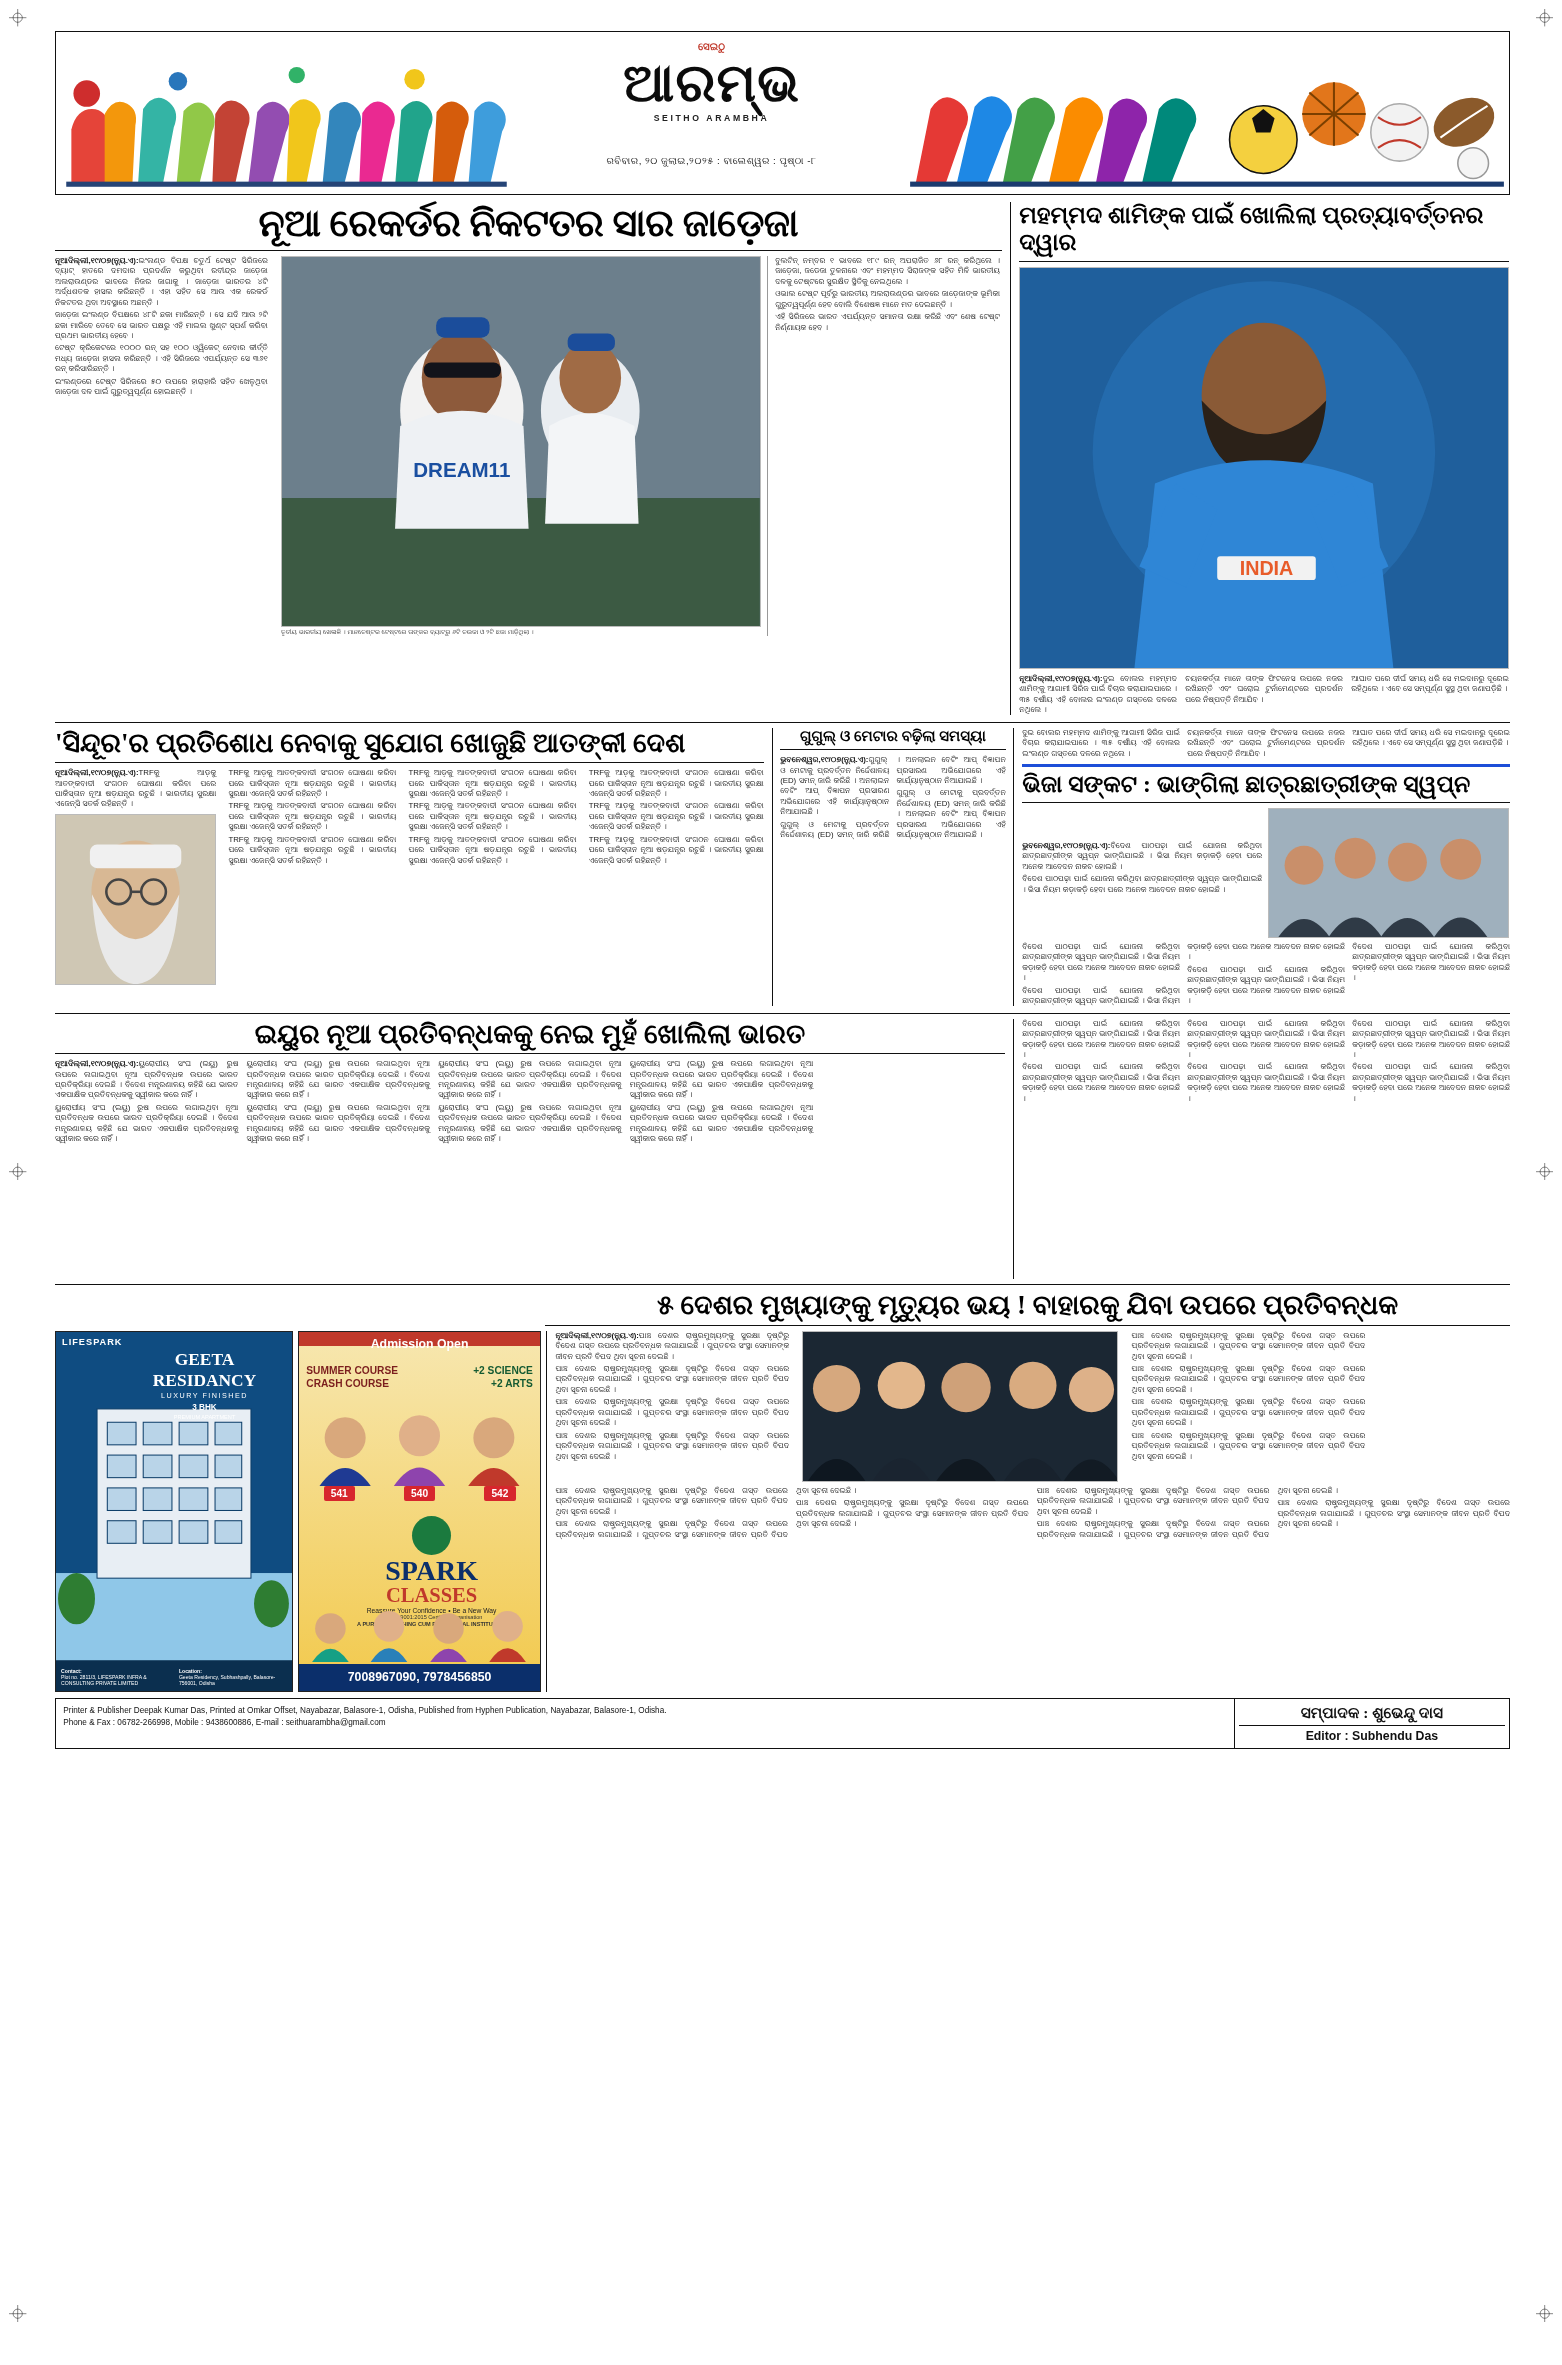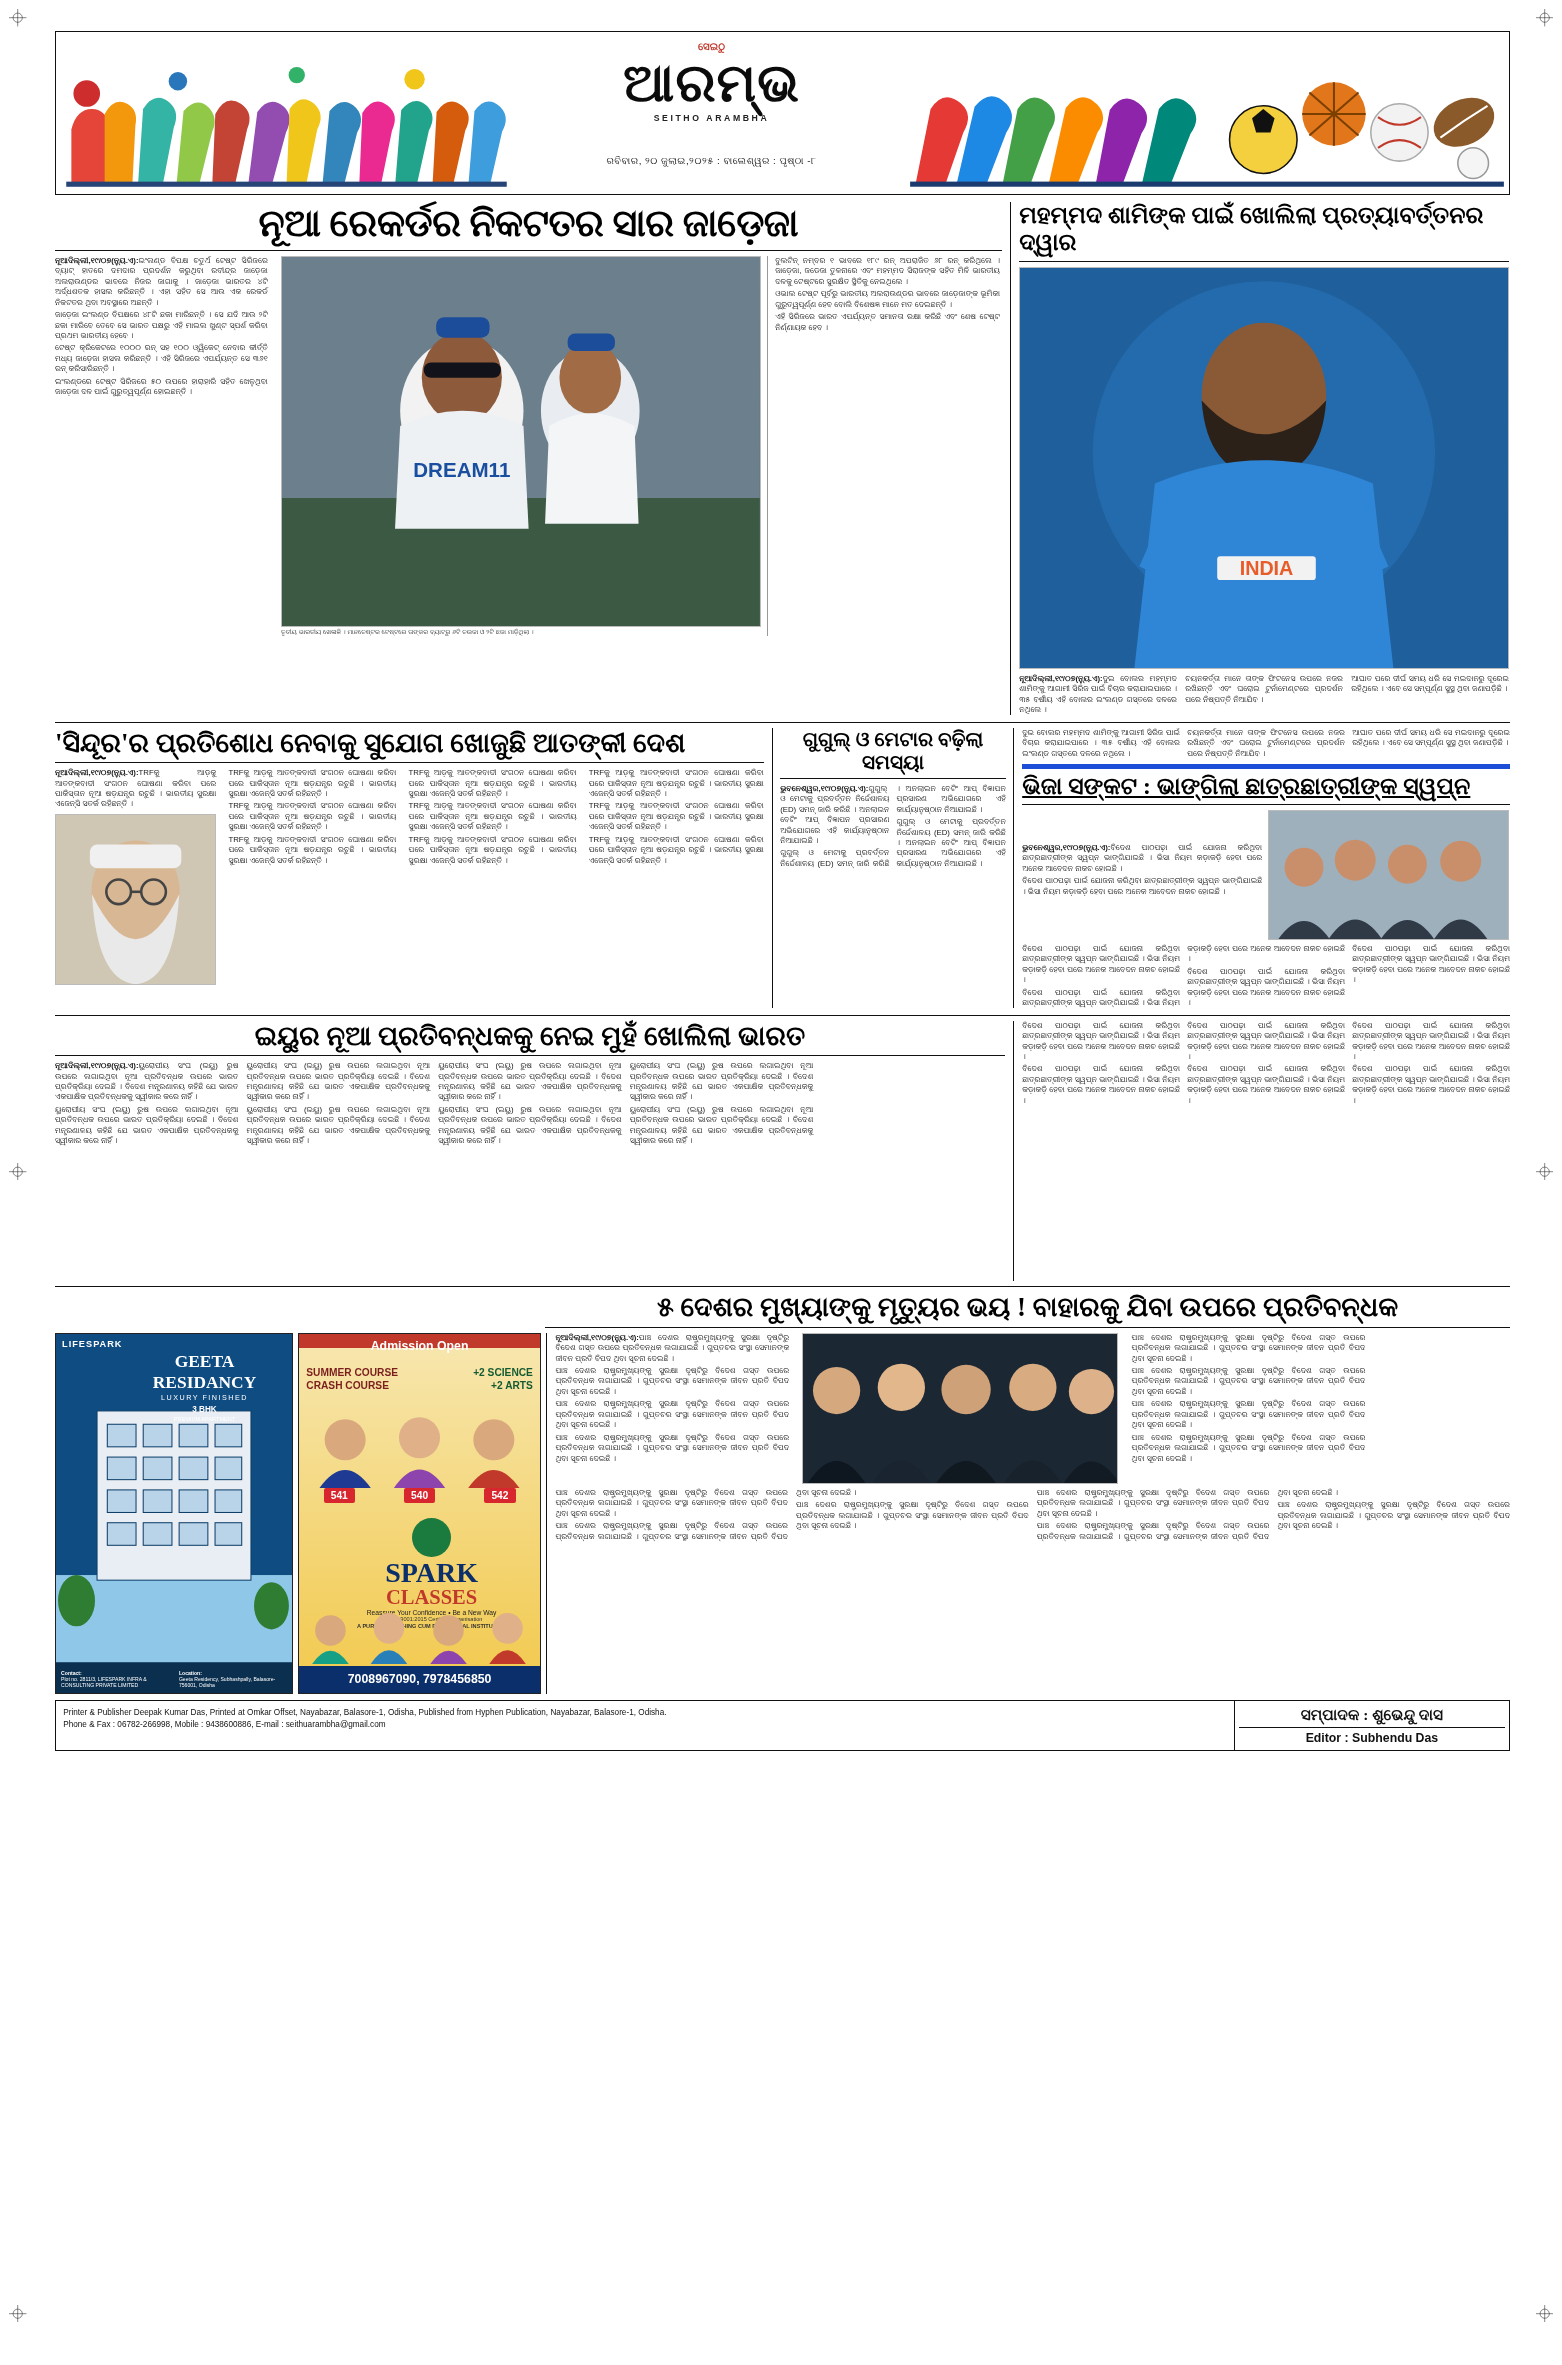--- a/index.html
+++ b/index.html
@@ -13,21 +13,21 @@
   .mh-art-left{position:absolute;left:0;top:0;width:461px;height:161px;overflow:hidden;}
   .mh-art-right{position:absolute;right:0;top:0;width:604px;height:161px;overflow:hidden;}
   .mh-center{position:absolute;left:461px;top:0;width:389px;height:161px;text-align:center;}
   .mh-title{font-family:"Liberation Serif",serif;font-weight:bold;font-size:53px;letter-spacing:1px;line-height:1;margin-top:40px;color:#0b0b0b;}
   .mh-sub{font-size:8.7px;letter-spacing:2.6px;margin-top:3.1px;color:#222;font-weight:bold;}
   .mh-date{font-size:9.7px;margin-top:32px;color:#111;letter-spacing:0.5px;}
   .headline{font-family:"Liberation Serif",serif;font-weight:bold;line-height:1.12;color:#000;}
   .h-main{font-size:38px;letter-spacing:-0.5px;}
   .h-mid{font-size:27px;}
   .h-sub{font-size:23.6px;}
-  .h-small{font-size:20px;}
+  .h-small{font-size:15px;}
   .txt{font-size:7.8px;line-height:1.34;text-align:justify;color:#151515;font-family:"Liberation Sans",sans-serif;}
   .txt p{margin:0 0 2px 0;}
   .dateline{font-weight:bold;}
   .photo{background:#d9dde2;position:relative;overflow:hidden;border:0.5px solid #bbb;}
   .cap{font-size:6.4px;color:#333;margin-top:1.5px;line-height:1.25;}
   
   .ph-jadeja{background:linear-gradient(180deg,#7d8b96 0%,#5d6f7c 40%,#41525e 100%);}
   .ph-shami{background:linear-gradient(180deg,#1d4f8a 0%,#2f6fae 45%,#123a63 100%);}
   .ph-masood{background:linear-gradient(180deg,#cfc7b4 0%,#b6ad98 100%);}
   .ph-students{background:linear-gradient(180deg,#b8c3cc 0%,#8d9aa6 100%);}
@@ -269,21 +269,21 @@
           <p>ଗୁଗୁଲ୍ ଓ ମେଟାକୁ ପ୍ରବର୍ତ୍ତନ ନିର୍ଦ୍ଦେଶାଳୟ (ED) ସମନ୍ ଜାରି କରିଛି । ଅନଲାଇନ ବେଟିଂ ଆପ୍ ବିଜ୍ଞାପନ ପ୍ରସାରଣ ଅଭିଯୋଗରେ ଏହି କାର୍ଯ୍ୟାନୁଷ୍ଠାନ ନିଆଯାଇଛି ।</p>
         </div>
       </div>
 
       <div style="width:497px;border-left:1.5px solid #111;padding-left:8.2px;box-sizing:border-box;">
         <div class="txt" style="column-count:3;column-gap:7.2px;">
           <p>ଦୁଇ ବୋଲର ମହମ୍ମଦ ଶାମିଙ୍କୁ ଆଗାମୀ ସିରିଜ ପାଇଁ ବିଚାର କରାଯାଇପାରେ । ୩୫ ବର୍ଷୀୟ ଏହି ବୋଲର ଇଂଲଣ୍ଡ ଗସ୍ତରେ ଦଳରେ ନଥିଲେ ।</p>
           <p>ଚୟନକର୍ତ୍ତା ମାନେ ତାଙ୍କ ଫିଟନେସ ଉପରେ ନଜର ରଖିଛନ୍ତି ଏବଂ ଘରୋଇ ଟୁର୍ନାମେଣ୍ଟରେ ପ୍ରଦର୍ଶନ ପରେ ନିଷ୍ପତ୍ତି ନିଆଯିବ ।</p>
           <p>ଆଘାତ ପରେ ଦୀର୍ଘ ସମୟ ଧରି ସେ ମଇଦାନରୁ ଦୂରେଇ ରହିଥିଲେ । ଏବେ ସେ ସମ୍ପୂର୍ଣ୍ଣ ସୁସ୍ଥ ଥିବା ଜଣାପଡ଼ିଛି ।</p>
         </div>
-        <div class="headline h-sub" style="border-top:5px solid #1d4ed8;border-bottom:1px solid #111;margin-top:5.1px;padding:4.1px 0;text-decoration:underline;">ଭିଜା ସଙ୍କଟ : ଭାଙ୍ଗିଲା ଛାତ୍ରଛାତ୍ରୀଙ୍କ ସ୍ୱପ୍ନ</div>
+        <div class="headline h-sub" style="border-top:3px solid #1d4ed8;border-bottom:1px solid #111;margin-top:5.1px;padding:4.1px 0;">ଭିଜା ସଙ୍କଟ : ଭାଙ୍ଗିଲା ଛାତ୍ରଛାତ୍ରୀଙ୍କ ସ୍ୱପ୍ନ</div>
         <div style="display:flex;margin-top:5.1px;">
           <div class="txt" style="width:246px;padding-right:6.1px;box-sizing:border-box;margin-top:33px;">
             <p><span class="dateline">ଭୁବନେଶ୍ୱର,୧୯/୦୭(ନ୍ୟୁ.ଏ):</span><span>ବିଦେଶ ପାଠପଢ଼ା ପାଇଁ ଯୋଜନା କରିଥିବା ଛାତ୍ରଛାତ୍ରୀଙ୍କ ସ୍ୱପ୍ନ ଭାଙ୍ଗିଯାଇଛି । ଭିସା ନିୟମ କଡ଼ାକଡ଼ି ହେବା ପରେ ଅନେକ ଆବେଦନ ନାକଚ ହୋଇଛି ।</span></p>
             <p>ବିଦେଶ ପାଠପଢ଼ା ପାଇଁ ଯୋଜନା କରିଥିବା ଛାତ୍ରଛାତ୍ରୀଙ୍କ ସ୍ୱପ୍ନ ଭାଙ୍ଗିଯାଇଛି । ଭିସା ନିୟମ କଡ଼ାକଡ଼ି ହେବା ପରେ ଅନେକ ଆବେଦନ ନାକଚ ହୋଇଛି ।</p>
           </div>
           <div style="width:241px;">
             <div class="photo ph-students" style="height:128px;">
               <svg width="100%" height="100%" viewBox="0 0 470 250" preserveAspectRatio="xMidYMid slice">
                 <rect width="470" height="250" fill="#9fb0bd"></rect>
                 <g fill="#c98f6a">

